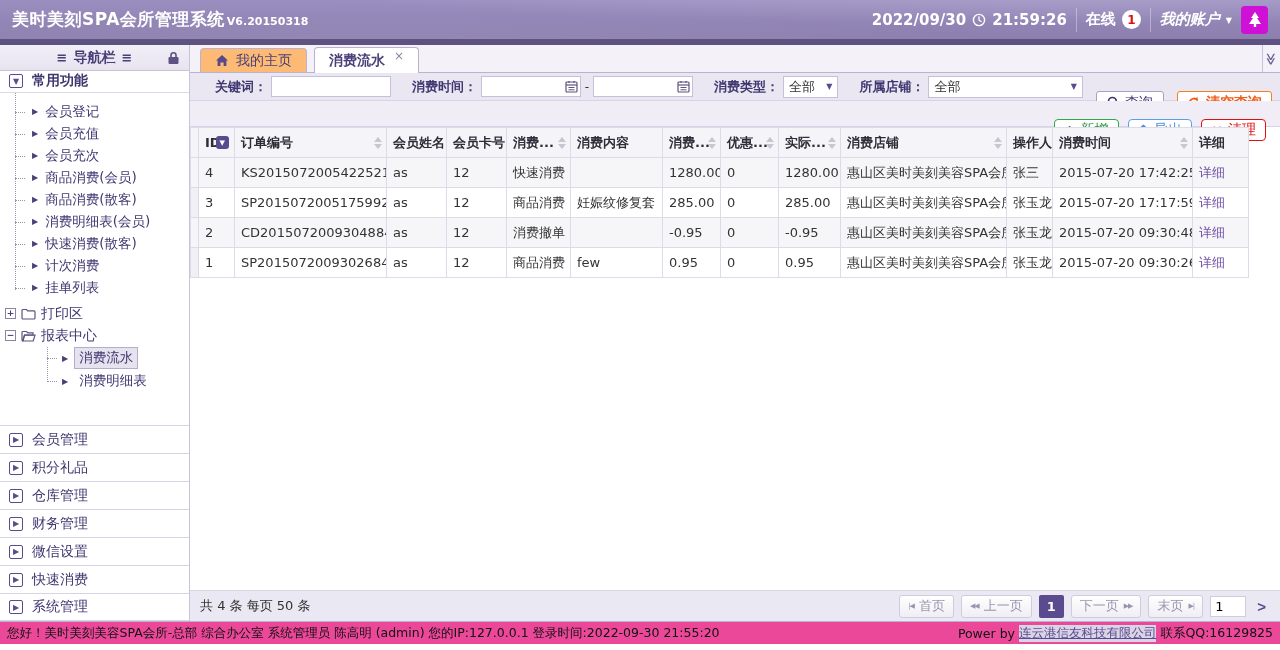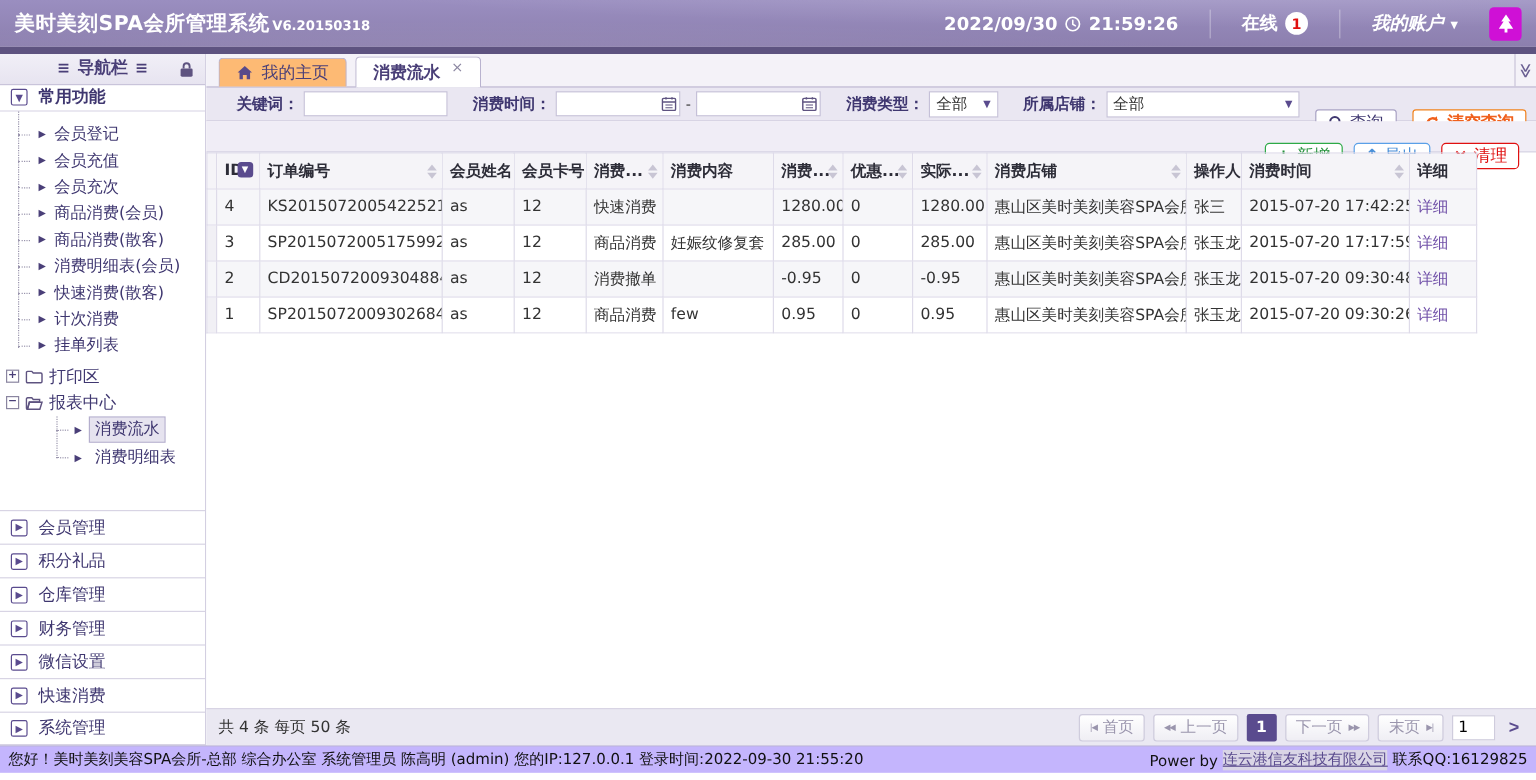--- a/index.html
+++ b/index.html
@@ -8,36 +8,36 @@
 
   
   .topbar { height:45px; padding:0 12px; display:flex; align-items:center; color:#fff;
     background:
       radial-gradient(120% 180% at 85% -40%, rgba(255,255,255,.22), rgba(255,255,255,0) 55%),
       radial-gradient(90% 160% at 30% 140%, rgba(255,255,255,.10), rgba(255,255,255,0) 60%),
       linear-gradient(#9a8ec0,#8c7fae);
     border-bottom:6px solid #5e5380; }
   .topbar-title { font-size:17px; font-weight:bold; letter-spacing:.5px; }
   .topbar-version { font-size:11px; font-weight:bold; margin-left:2px; position:relative; top:2px; }
-  .topbar-right { margin-left:auto; display:flex; align-items:center; gap:26px; font-size:15px; font-weight:bold; }
+  .topbar-right { margin-left:auto; display:flex; align-items:center; gap:9px; font-size:15px; font-weight:bold; }
   .vsep { width:1px; height:24px; background:rgba(255,255,255,.35); }
   .dtgroup { display:flex; align-items:center; gap:6px; }
   .online { display:flex; align-items:center; gap:6px; }
   .online-badge { background:#fff; color:#e01010; width:19px; height:19px; border-radius:50%;
     font-size:12px; display:flex; align-items:center; justify-content:center; }
   .account { display:flex; align-items:center; gap:6px; cursor:pointer;font-style:italic; }
   .caret-down { font-size:8px; position:relative; top:1px; }
   .theme-btn { width:27px; height:28px; background:#cf10d6; border-radius:4px; display:flex;
     align-items:center; justify-content:center; cursor:pointer; }
 
   
   .layout { display:flex; height:576px; }
 
   
-  .sidebar { width:172px; border-right:1px solid #c9c4da; background:#fff; display:flex; flex-direction:column; overflow:hidden; }
+  .sidebar { width:190px; border-right:1px solid #c9c4da; background:#fff; display:flex; flex-direction:column; overflow:hidden; }
   .sidebar-header { height:26px; line-height:25px; background:linear-gradient(#f1eff7,#e7e4f0);
     border-bottom:1px solid #c9c4da; text-align:center; font-size:14px; font-weight:bold; color:#4a3f78; position:relative; }
   .sidebar-header .lock { position:absolute; right:9px; top:6px; }
   .menu-glyph { font-size:13px; margin:0 6px; }
   .nav-common-hdr { height:30px; display:flex; align-items:center; gap:9px; padding-left:9px;
     font-size:14px; font-weight:bold; color:#3f3770; border-bottom:1px solid #dcd9e8; }
   .sq-icon { width:14px; height:14px; border:1px solid #5a4b8e; border-radius:2px; color:#5a4b8e;
     font-size:8px; display:flex; align-items:center; justify-content:center; background:#fff; flex:none; }
   .tree { padding:8px 0 2px 0; position:relative; }
   .tree::before { content:""; position:absolute; left:15px; top:0; bottom:11px; border-left:1px dotted #9a95ad; }
@@ -128,21 +128,21 @@
   .pager-controls { margin-left:auto; display:flex; align-items:center; gap:7px; }
   .pg-btn { height:23px; padding:0 8px; background:linear-gradient(#fff,#efeef4); border:1px solid #cfccdd;
     border-radius:3px; color:#9a95ad; display:flex; align-items:center; gap:5px; cursor:pointer; }
   .pg-ico { font-size:7px; letter-spacing:-1px; }
   .pg-current { width:25px; height:23px; background:#5a4b8e; color:#fff; font-weight:bold;
     display:flex; align-items:center; justify-content:center; border-radius:2px; }
   .pg-input { width:36px; height:21px; border:1px solid #cfccdd; padding:0 4px; font:inherit; }
   .pg-go { color:#5a4b8e; font-weight:bold; font-size:15px; background:none; border:none; cursor:pointer; padding:0 4px; }
 
   
-  .statusbar { height:23px; background:#c4b5fd; border-top:1px solid #b9b3cf; display:flex;
+  .statusbar { height:23px; background:#ec4899; border-top:1px solid #b9b3cf; display:flex;
     align-items:center; justify-content:space-between; padding:0 7px; font-size:12.5px; color:#111; }
   .status-right { display:flex; align-items:center; gap:4px; }
   .company-link { color:#5a4b8e; background:#d9d5e6; text-decoration:underline; cursor:pointer; }
 
   svg { display:block; }
 </style>
 </head>
 <body>
 
 <div class="topbar">

